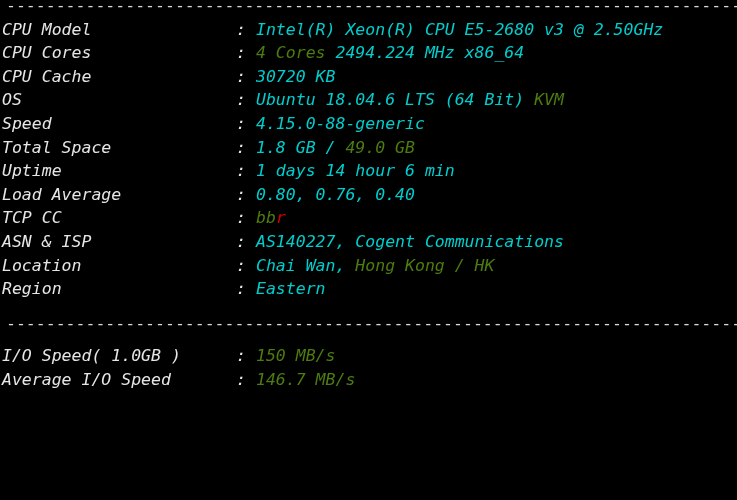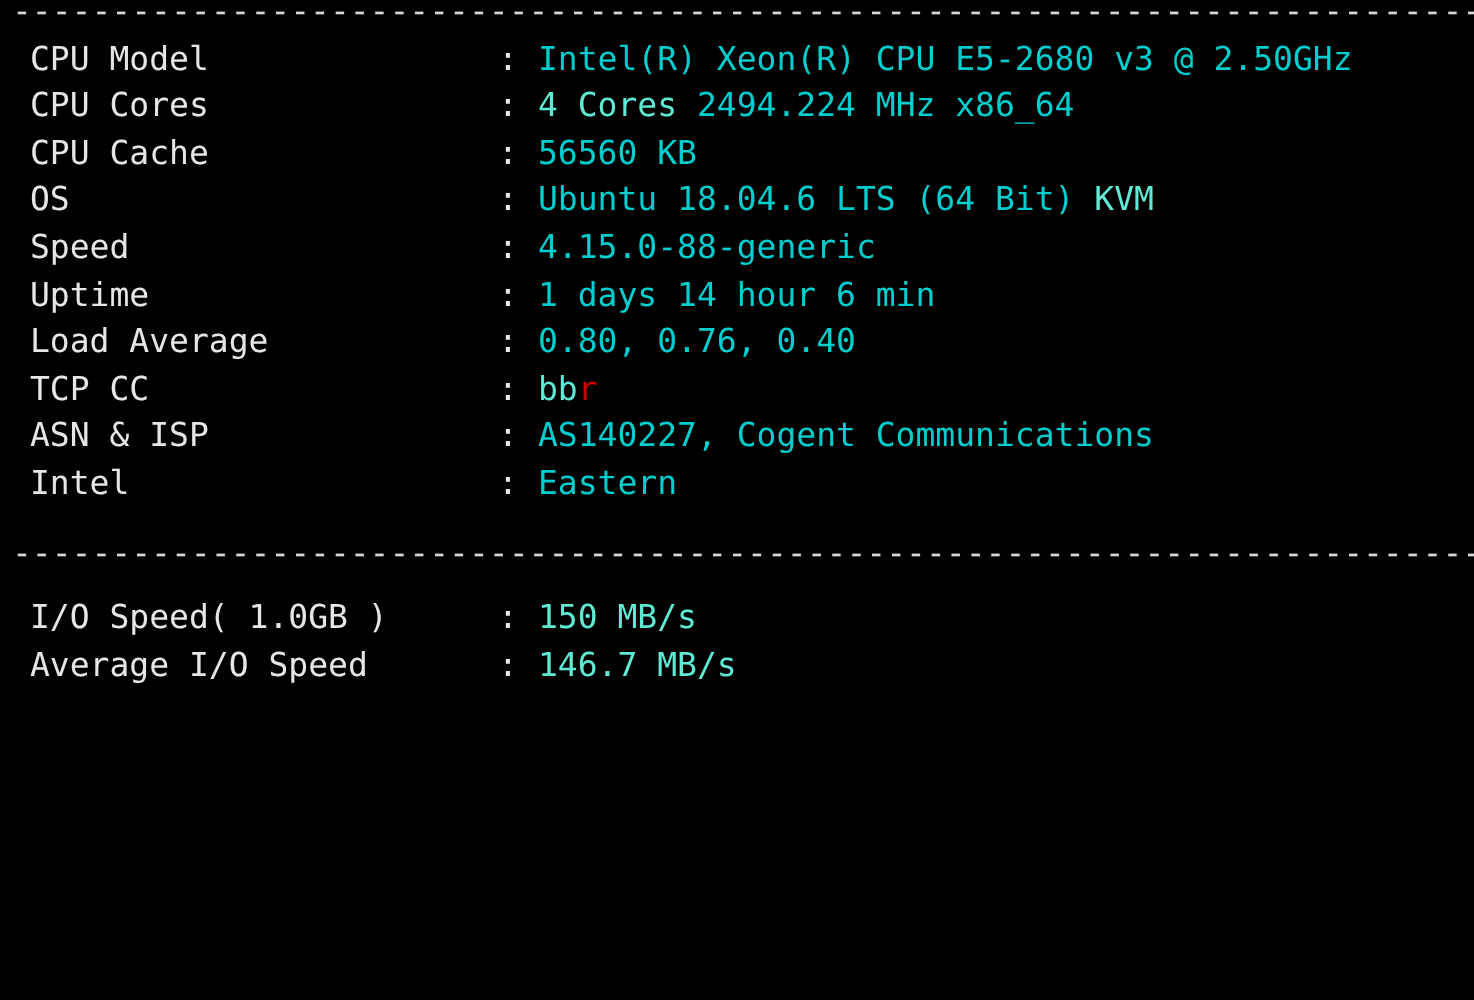--- a/index.html
+++ b/index.html
@@ -27,21 +27,22 @@
     line-height: 23.6px;
     color: #d8d8d8;
     white-space: pre;
     letter-spacing: 0px;
     padding-left: 6px;
     overflow: hidden;
     height: 23.6px;
   }
   .sep.top { margin-top: -6px; }
   .rows {
-    padding-left: 15px;
+    padding-left: 2px;
+    font-style: italic;
   }
   .row {
     display: block;
     height: 23.6px;
     line-height: 23.6px;
     font-size: 16.5px;
     white-space: pre;
     font-family: "DejaVu Sans Mono", "Liberation Mono", monospace;
   }
   .label {
@@ -56,43 +57,45 @@
     width: 20px;
     color: #e6e6e6;
     vertical-align: top;
   }
   .value {
     display: inline-block;
     vertical-align: top;
     white-space: pre;
   }
   .c-cyan  { color: #00cdcd; }
-  .c-gold  { color: #5eead4; }
+  .c-gold  { color: #4d7c0f; }
   .c-red   { color: #cd0000; }
   .spacer { height: 11px; }
   .spacer-sm { height: 9px; }
 </style>
 </head>
 <body>
 
 <div class="terminal">
 
   <div class="sep top">--------------------------------------------------------------------------</div>
 
   <div class="rows" id="system-rows">
       <div class="row"><span class="label">CPU Model</span><span class="colon">:</span><span class="value"><span class="c-cyan">Intel(R) Xeon(R) CPU E5-2680 v3 @ 2.50GHz</span></span></div>
       <div class="row"><span class="label">CPU Cores</span><span class="colon">:</span><span class="value"><span class="c-gold">4 Cores </span><span class="c-cyan">2494.224 MHz x86_64</span></span></div>
-      <div class="row"><span class="label">CPU Cache</span><span class="colon">:</span><span class="value"><span class="c-cyan">56560 KB</span></span></div>
+      <div class="row"><span class="label">CPU Cache</span><span class="colon">:</span><span class="value"><span class="c-cyan">30720 KB</span></span></div>
       <div class="row"><span class="label">OS</span><span class="colon">:</span><span class="value"><span class="c-cyan">Ubuntu 18.04.6 LTS (64 Bit) </span><span class="c-gold">KVM</span></span></div>
       <div class="row"><span class="label">Speed</span><span class="colon">:</span><span class="value"><span class="c-cyan">4.15.0-88-generic</span></span></div>
+      <div class="row"><span class="label">Total Space</span><span class="colon">:</span><span class="value"><span class="c-cyan">1.8 GB / </span><span class="c-gold">49.0 GB</span></span></div>
       <div class="row"><span class="label">Uptime</span><span class="colon">:</span><span class="value"><span class="c-cyan">1 days 14 hour 6 min</span></span></div>
       <div class="row"><span class="label">Load Average</span><span class="colon">:</span><span class="value"><span class="c-cyan">0.80, 0.76, 0.40</span></span></div>
       <div class="row"><span class="label">TCP CC</span><span class="colon">:</span><span class="value"><span class="c-gold">bb</span><span class="c-red">r</span></span></div>
       <div class="row"><span class="label">ASN &amp; ISP</span><span class="colon">:</span><span class="value"><span class="c-cyan">AS140227, Cogent Communications</span></span></div>
-      <div class="row"><span class="label">Intel</span><span class="colon">:</span><span class="value"><span class="c-cyan">Eastern</span></span></div>
+      <div class="row"><span class="label">Location</span><span class="colon">:</span><span class="value"><span class="c-cyan">Chai Wan, </span><span class="c-gold">Hong Kong / HK</span></span></div>
+      <div class="row"><span class="label">Region</span><span class="colon">:</span><span class="value"><span class="c-cyan">Eastern</span></span></div>
     </div>
 
   <div class="spacer"></div>
 
   <div class="sep">--------------------------------------------------------------------------</div>
 
   <div class="spacer-sm"></div>
 
   <div class="rows" id="io-rows">
       <div class="row"><span class="label">I/O Speed( 1.0GB )</span><span class="colon">:</span><span class="value"><span class="c-gold">150 MB/s</span></span></div>

